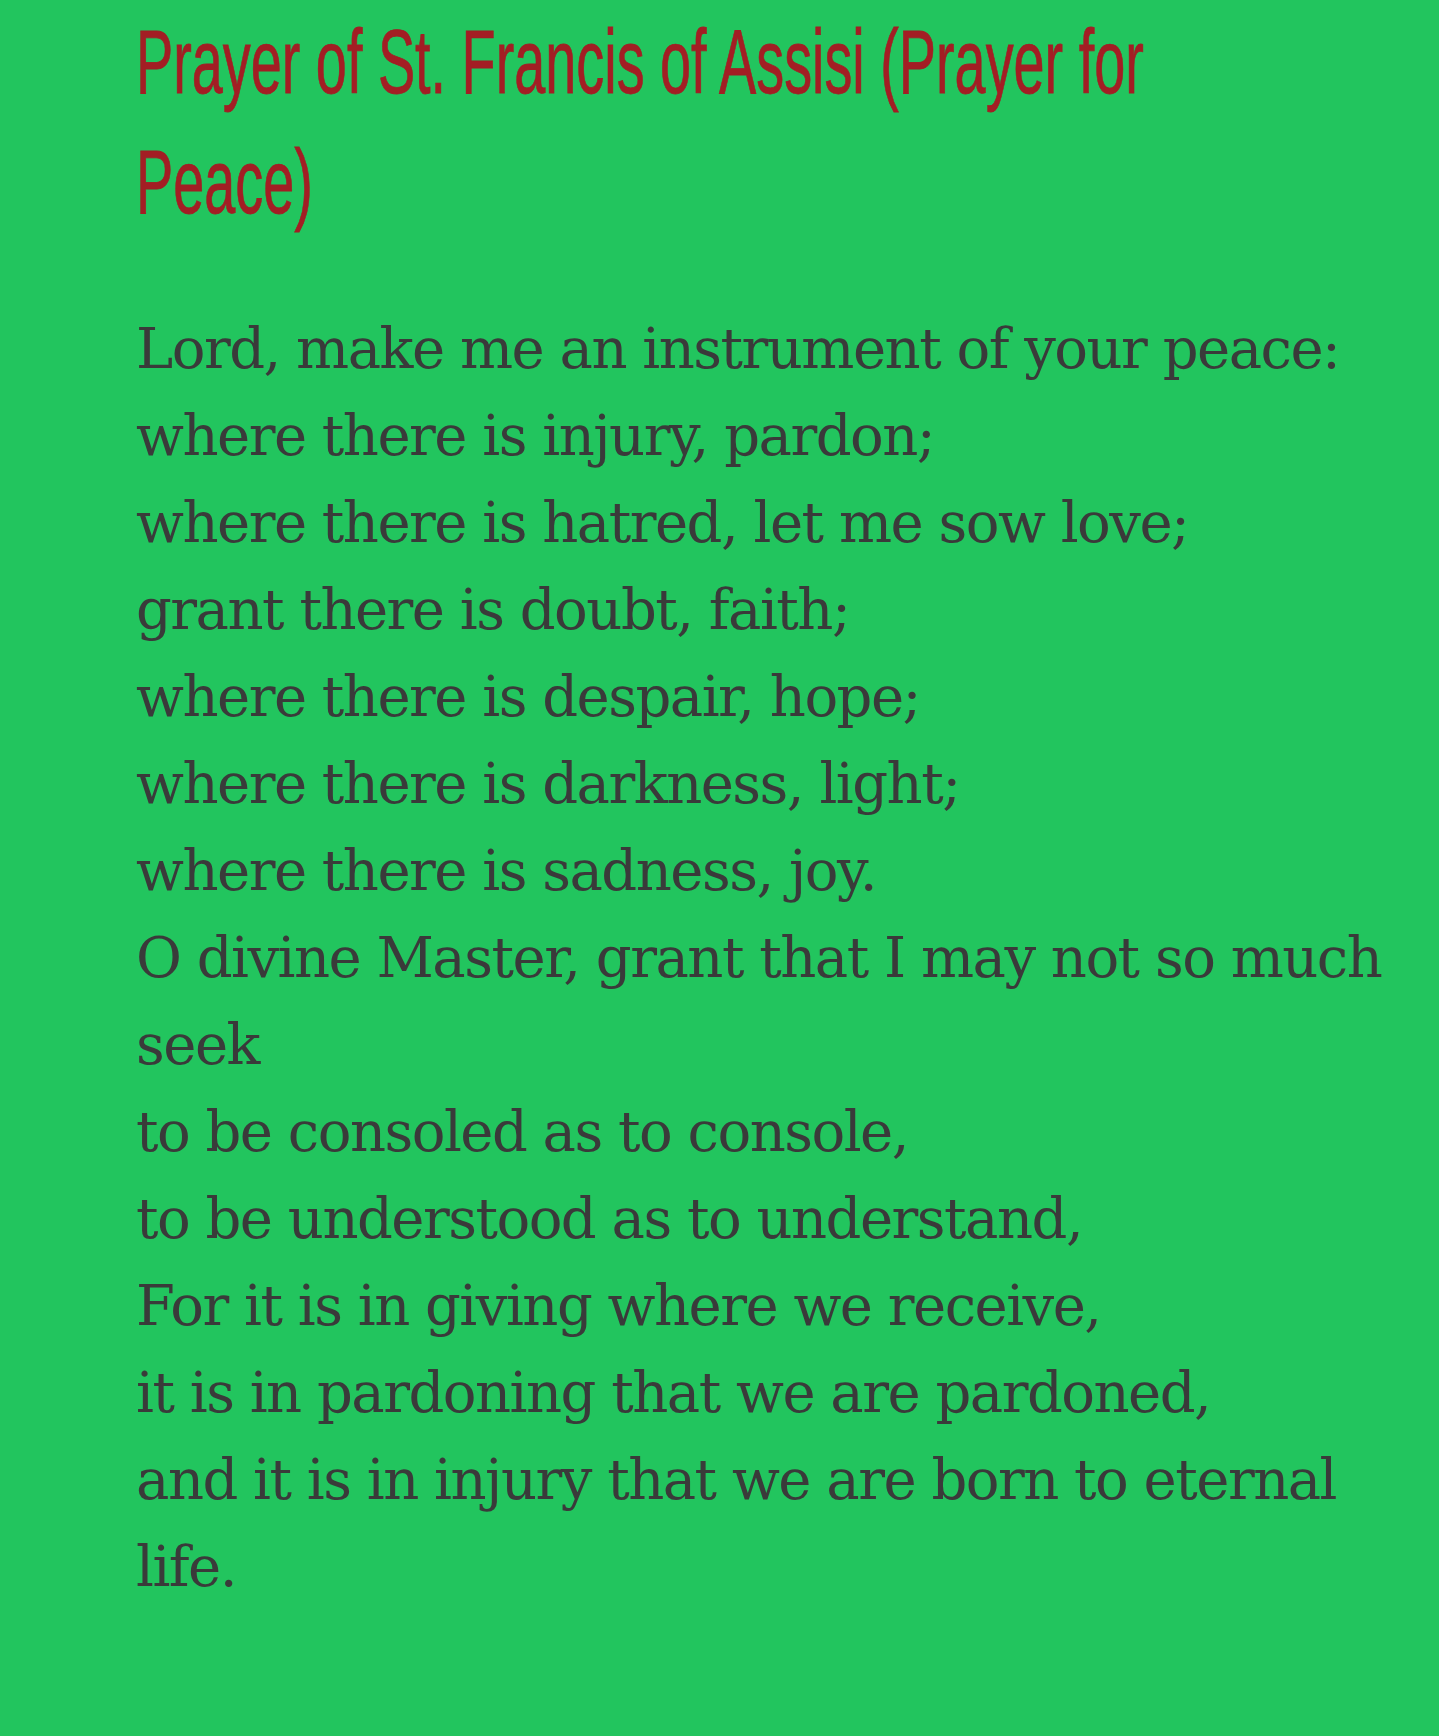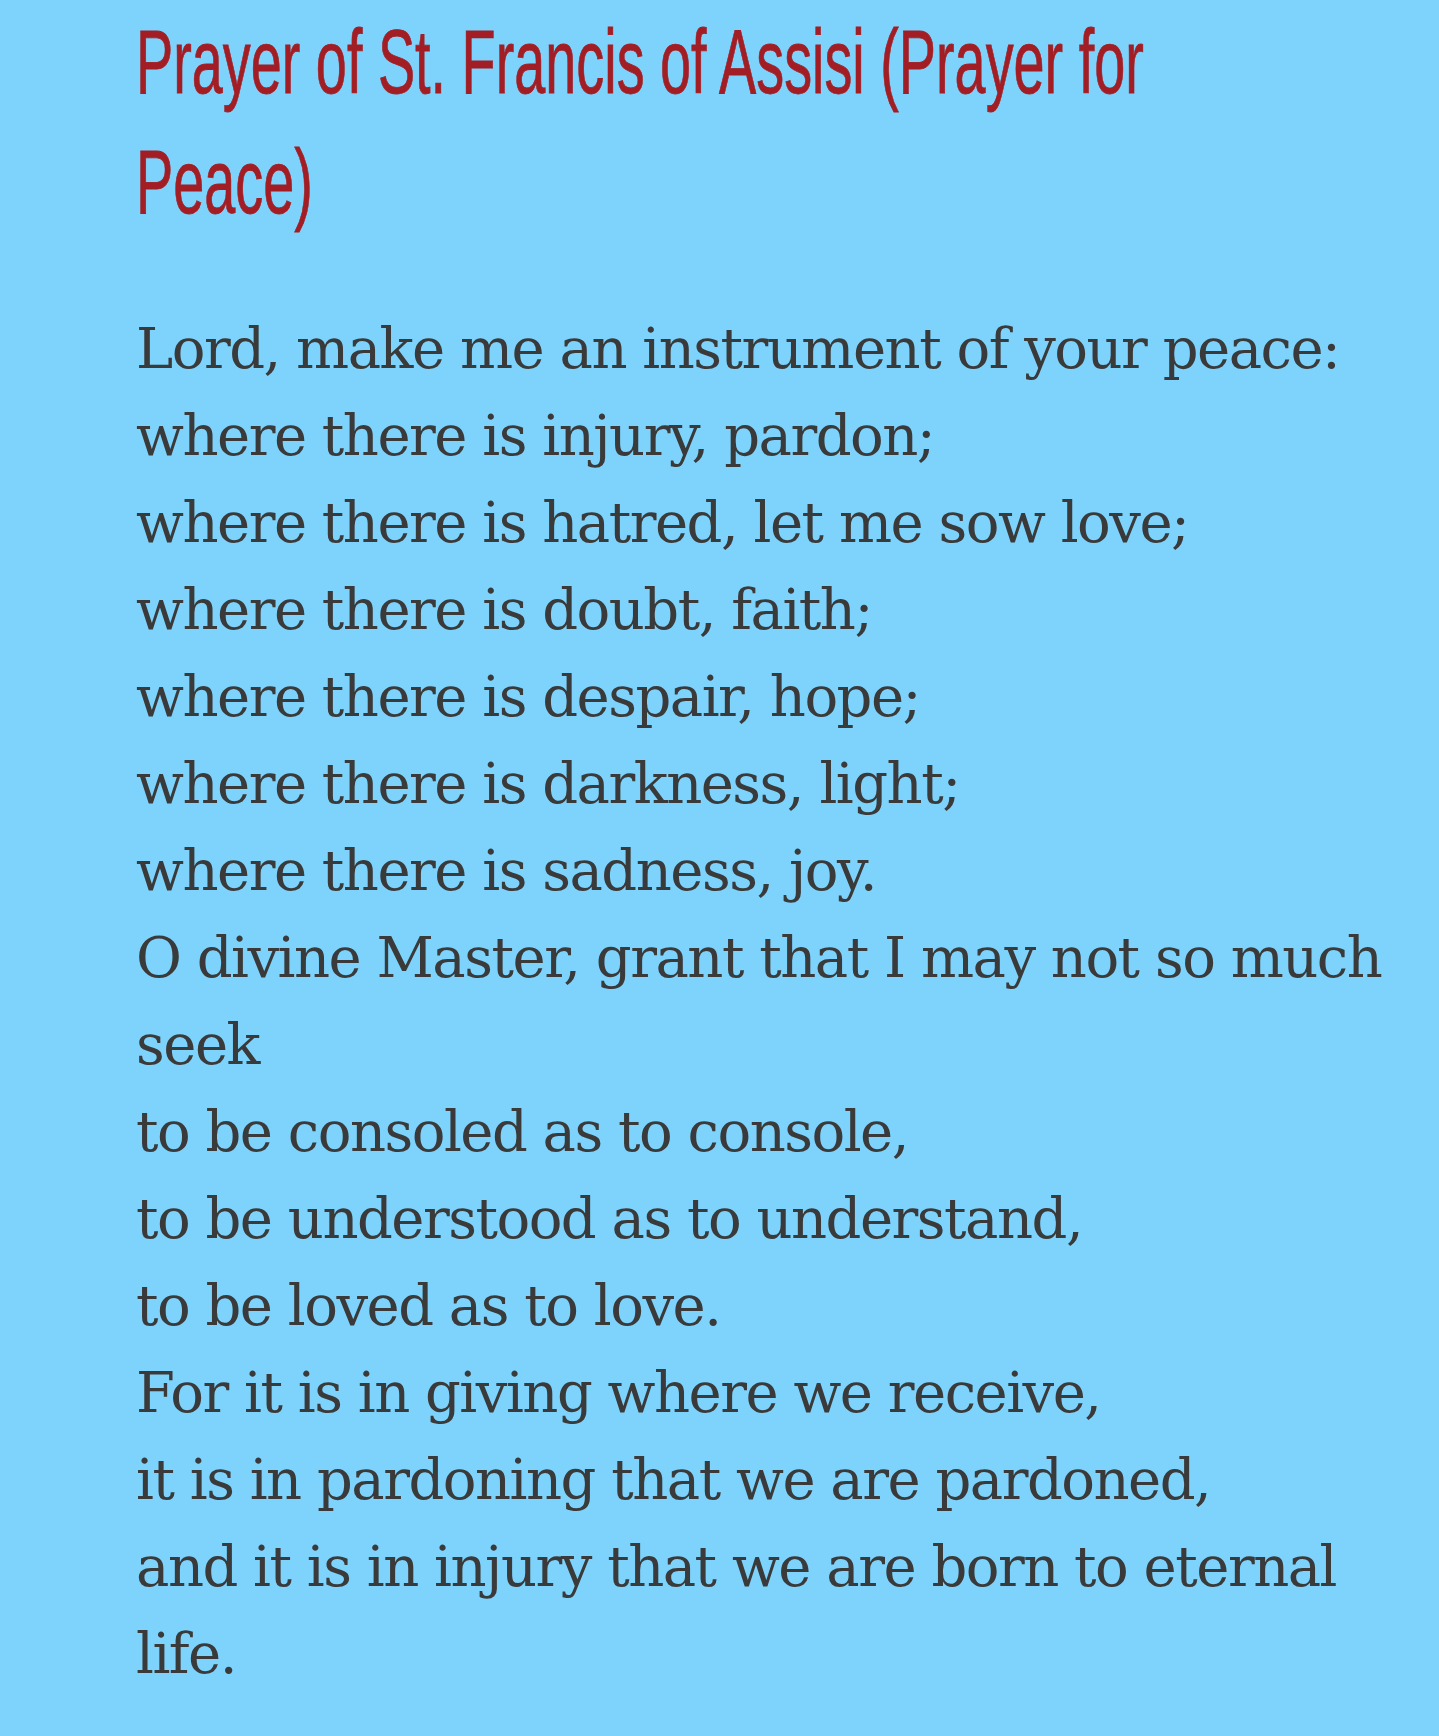--- a/index.html
+++ b/index.html
@@ -4,21 +4,21 @@
 <style>
   html, body {
     margin: 0;
     padding: 0;
     background: #ffffff;
   }
   .page {
     position: relative;
     width: 1439px;
     height: 1736px;
-    background: #7dd3fc;
+    background: #22c55e;
     overflow: hidden;
     font-family: "Liberation Sans", sans-serif;
   }
   .heading-wrap {
     padding: 2px 0 0 136px;
     height: 240px;
   }
   h1.title {
     margin: 0;
     font-family: "Liberation Sans", sans-serif;
@@ -56,28 +56,27 @@
     <h1 class="title">
       <span class="title-line">Prayer of St. Francis of Assisi (Prayer for</span>
       <span class="title-line">Peace)</span>
     </h1>
   </header>
 
   <div class="poem">
     <div class="line">Lord, make me an instrument of your peace:</div>
     <div class="line">where there is injury, pardon;</div>
     <div class="line">where there is hatred, let me sow love;</div>
-    <div class="line">where there is doubt, faith;</div>
+    <div class="line">grant there is doubt, faith;</div>
     <div class="line">where there is despair, hope;</div>
     <div class="line">where there is darkness, light;</div>
     <div class="line">where there is sadness, joy.</div>
     <div class="line">O divine Master, grant that I may not so much</div>
     <div class="line">seek</div>
     <div class="line">to be consoled as to console,</div>
     <div class="line">to be understood as to understand,</div>
-    <div class="line">to be loved as to love.</div>
     <div class="line">For it is in giving where we receive,</div>
     <div class="line">it is in pardoning that we are pardoned,</div>
     <div class="line">and it is in injury that we are born to eternal</div>
     <div class="line">life.</div>
   </div>
 
 </div>
 
 </body></html>

